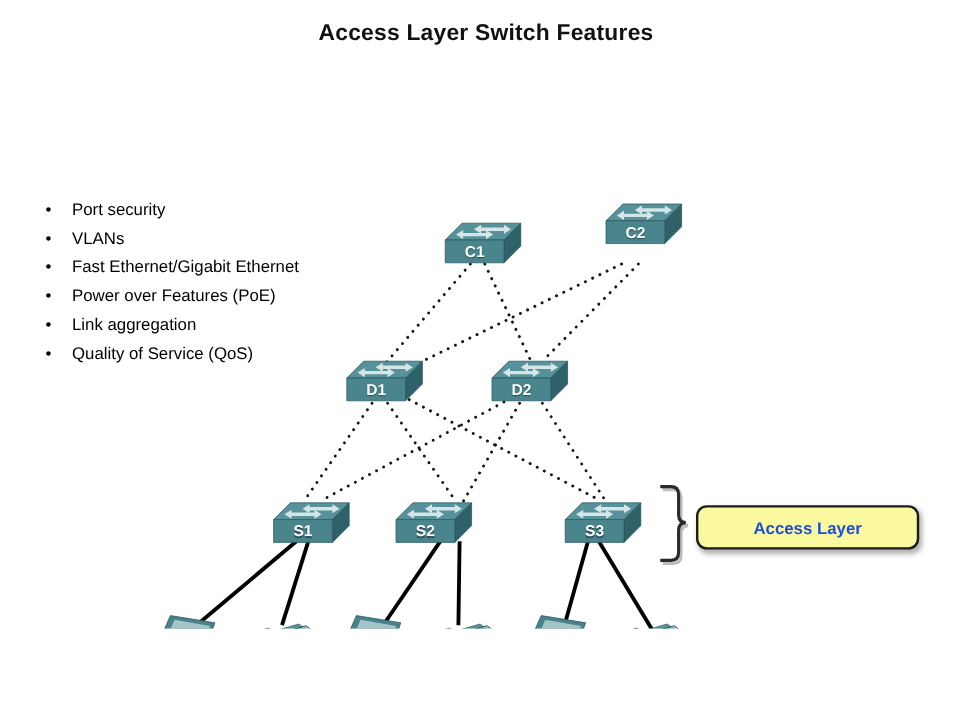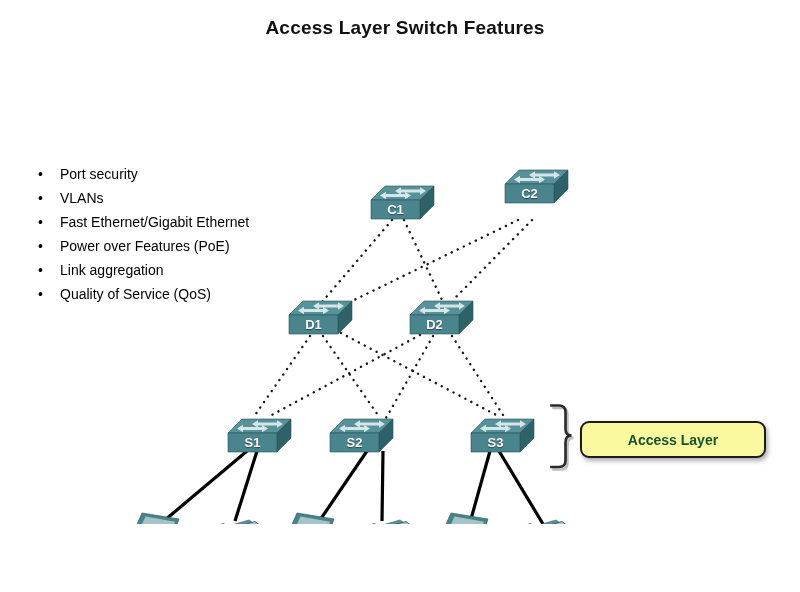--- a/index.html
+++ b/index.html
@@ -24,21 +24,21 @@
   .device{position:absolute;width:78px;height:50px;}
   .device svg{position:absolute;left:0;top:0;width:78px;height:50px;overflow:visible;}
   #links{position:absolute;left:0;top:0;width:800px;height:592px;z-index:1;}
   .node,.device,.annotation,.title,.features{z-index:2;}
   .lnk-dot{stroke:var(--dotted-link);stroke-width:2.4;stroke-linecap:round;stroke-dasharray:0.1 6.6;fill:none;}
   .lnk-solid{stroke:var(--solid-link);stroke-width:3.2;fill:none;}
   .bracket-main{stroke:var(--bracket);stroke-width:2.6;fill:none;stroke-linecap:square;}
   .bracket-shadow{stroke:#bdbdbd;stroke-width:2.6;fill:none;stroke-linecap:square;}
   .annotation{position:absolute;left:580px;top:421px;width:182px;height:33px;background:var(--annotation-fill);
               border:2px solid var(--annotation-border);border-radius:9px;display:flex;align-items:center;
-              justify-content:center;font-size:14px;font-weight:700;color:#14532d;
+              justify-content:center;font-size:14px;font-weight:700;color:#1d4ed8;
               box-shadow:2px 3px 4px rgba(110,110,110,.55);}
   .f-top{fill:var(--switch-top);stroke:#26565d;stroke-width:.6;}
   .f-front{fill:var(--switch-front);stroke:#26565d;stroke-width:.6;}
   .f-side{fill:var(--switch-side);stroke:#26565d;stroke-width:.6;}
   .f-arrow{fill:var(--switch-arrow);}
   .d-body{fill:var(--device-body);stroke:var(--switch-side);stroke-width:.6;}
   .d-dark{fill:var(--device-dark);}
   .d-mid{fill:var(--device-mid);stroke:var(--switch-side);stroke-width:.7;}
   .d-screen{fill:var(--device-screen);}
   .d-key{fill:var(--device-key);}

